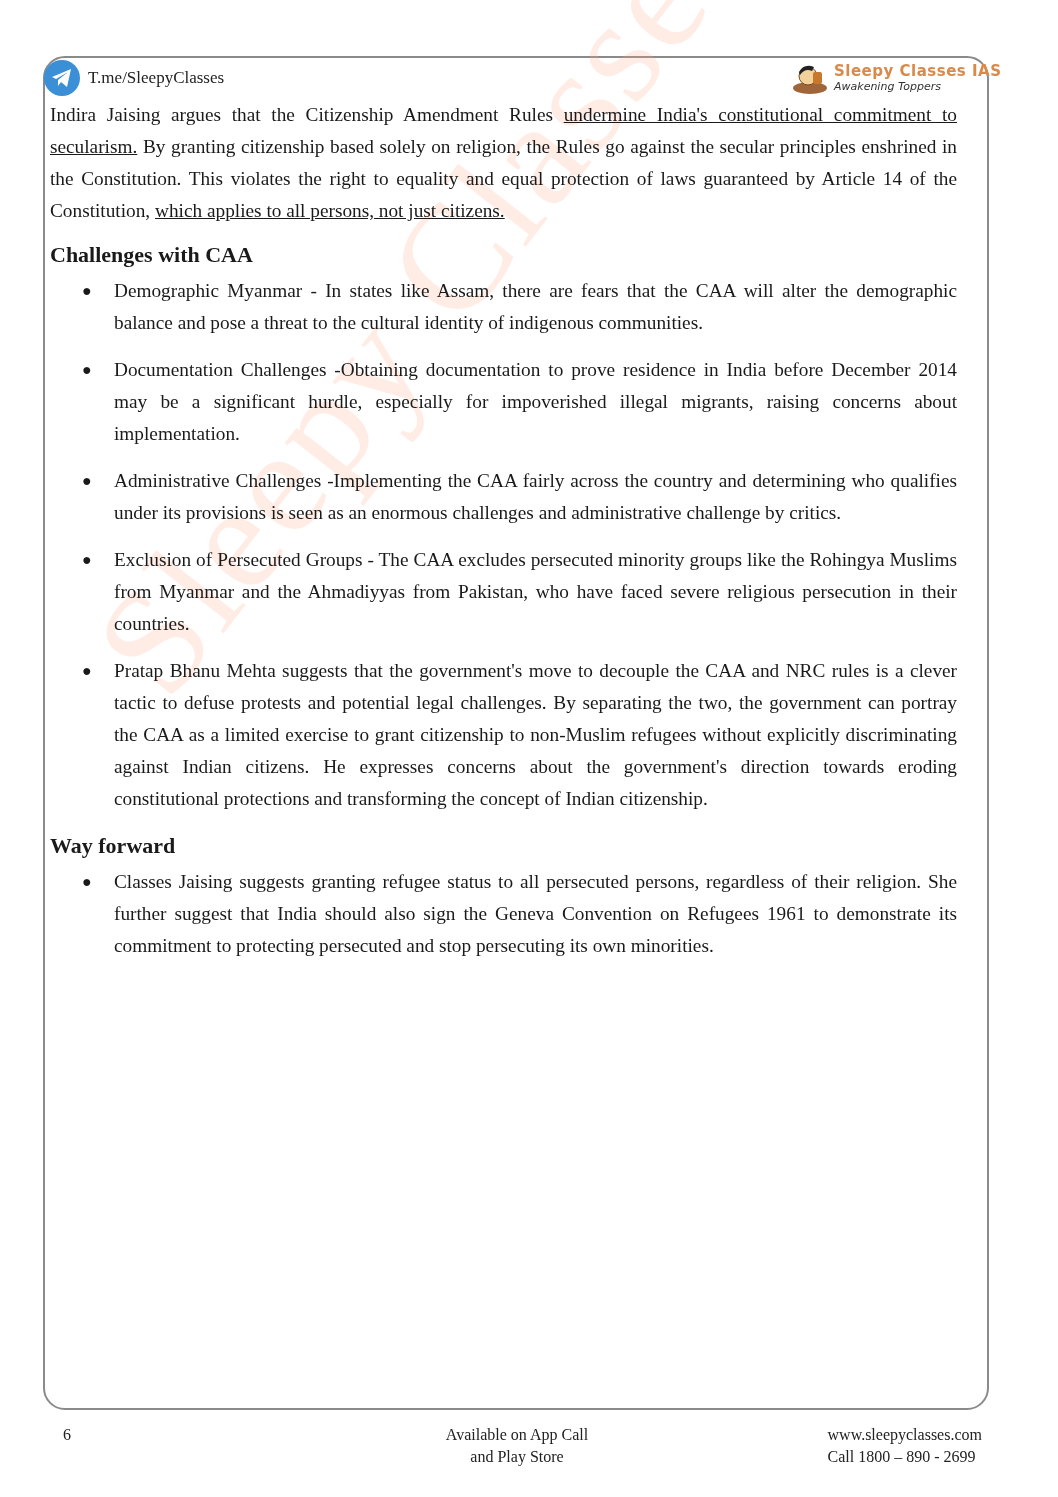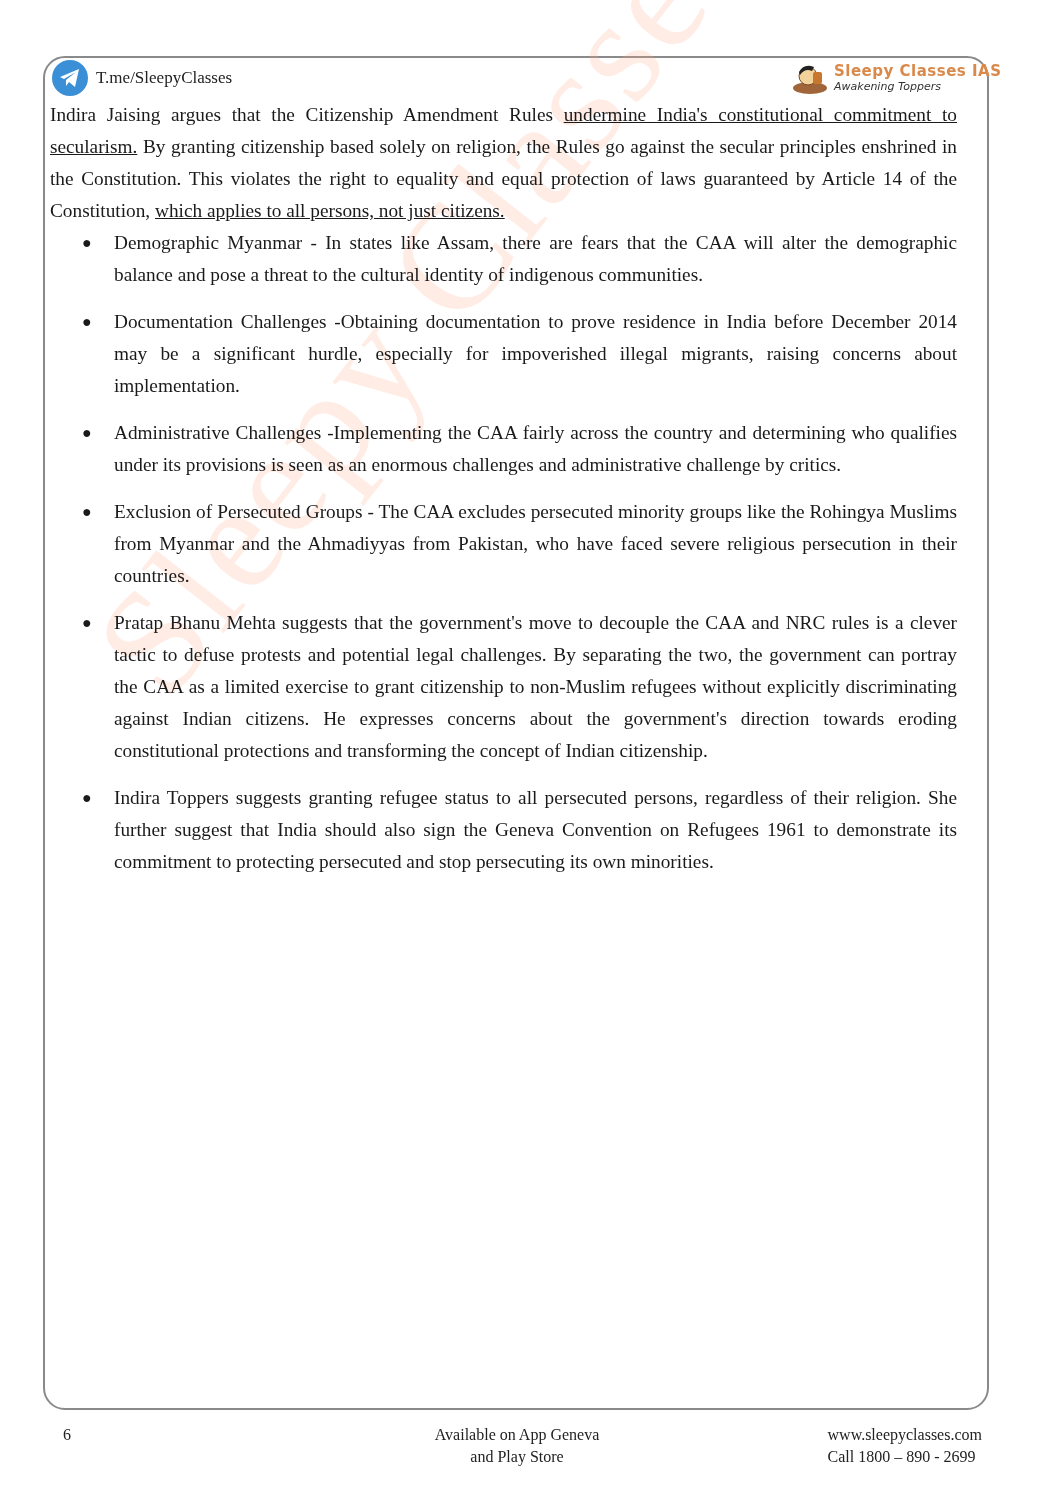--- a/index.html
+++ b/index.html
@@ -7,21 +7,21 @@
          font-family: "Liberation Serif", "DejaVu Serif", serif; color: #1a1a1a; }
 
   .frame { position: absolute; left: 43px; top: 56px; width: 946px; height: 1354px;
            border: 2px solid #8a8a8a; border-radius: 22px; box-sizing: border-box; }
 
   .watermark { position: absolute; left: 60px; top: 620px; font-size: 150px;
                color: rgba(255, 170, 130, 0.22); transform: rotate(-52deg);
                transform-origin: left top; white-space: nowrap; pointer-events: none;
                font-family: "Liberation Serif", serif; letter-spacing: 4px; }
 
-  .header-left { position: absolute; left: 52px; top: 60px; display: flex; align-items: center; }
+  .header-left { position: absolute; left: 44px; top: 60px; display: flex; align-items: center; }
   .tg-icon { width: 36px; height: 36px; border-radius: 50%; background: #3a8fd6;
              display: flex; align-items: center; justify-content: center; }
   .header-left .link { font-size: 17px; margin-left: 8px; color: #222; }
 
   .header-right { position: absolute; left: 790px; top: 58px; display: flex; align-items: center; }
   .mascot { width: 40px; height: 40px; }
   .brand { margin-left: 4px; line-height: 1; }
   .brand .name { font-family: "DejaVu Sans", sans-serif; font-weight: bold; font-size: 15px;
                  color: #d9894a; letter-spacing: 0.5px; }
   .brand .tag { font-family: "DejaVu Sans", sans-serif; font-style: italic; font-size: 11px;
@@ -72,36 +72,38 @@
     <div class="name">Sleepy Classes IAS</div>
     <div class="tag">Awakening Toppers</div>
   </div>
 </div>
 
 <div class="content">
   <p class="para">
     <b>Indira Jaising</b><span> argues that the Citizenship Amendment Rules </span><span class="u">undermine India's constitutional commitment to secularism.</span><span> By granting citizenship based solely on religion, the Rules go against the secular principles enshrined in the Constitution. This violates the right to equality and equal protection of laws guaranteed by Article 14 of the Constitution, </span><span class="u">which applies to all persons, not just citizens.</span>
   </p>
 
+  <h2>Challenges with CAA</h2>
   <ul>
     <li><span class="bullet">●</span><b>Demographic Myanmar -</b><span> In states like Assam, there are fears that the CAA will alter the demographic balance and pose a threat to the cultural identity of indigenous communities.</span></li>
     <li><span class="bullet">●</span><b>Documentation Challenges</b><span> -Obtaining documentation to prove residence in India before December 2014 may be a significant hurdle, especially for impoverished illegal migrants, raising concerns about implementation.</span></li>
     <li><span class="bullet">●</span><b>Administrative Challenges</b><span> -Implementing the CAA fairly across the country and determining who qualifies under its provisions is seen as an enormous challenges and administrative challenge by critics.</span></li>
     <li><span class="bullet">●</span><b>Exclusion of Persecuted Groups</b><span> - The CAA excludes persecuted minority groups like the Rohingya Muslims from Myanmar and the Ahmadiyyas from Pakistan, who have faced severe religious persecution in their countries.</span></li>
     <li><span class="bullet">●</span><b>Pratap Bhanu Mehta</b><span> suggests that the government's move to decouple the CAA and NRC rules is a clever tactic to defuse protests and potential legal challenges. By separating the two, the government can portray the CAA as a limited exercise to grant citizenship to non-Muslim refugees without explicitly discriminating against Indian citizens. He expresses concerns about the government's direction towards eroding constitutional protections and transforming the concept of Indian citizenship.</span></li>
   </ul>
 
+  <h2>Way forward</h2>
   <ul>
-    <li><span class="bullet">●</span><b>Indira Toppers suggests</b><span> granting refugee status to all persecuted persons, regardless of their religion. She further suggest that India should also sign the Geneva Convention on Refugees 1961 to demonstrate its commitment to protecting persecuted and stop persecuting its own minorities.</span></li>
+    <li><span class="bullet">●</span><b>Classes Jaising suggests</b><span> granting refugee status to all persecuted persons, regardless of their religion. She further suggest that India should also sign the Geneva Convention on Refugees 1961 to demonstrate its commitment to protecting persecuted and stop persecuting its own minorities.</span></li>
   </ul>
 </div>
 
 <div class="footer">
   <div class="pn">6</div>
   <div class="mid">
-    <div>Available on App Geneva</div>
+    <div>Available on App Call</div>
     <div>and Play Store</div>
   </div>
   <div class="right">
     <div>www.sleepyclasses.com</div>
     <div>Call 1800 – 890 - 2699</div>
   </div>
 </div>
 
 </body></html>

